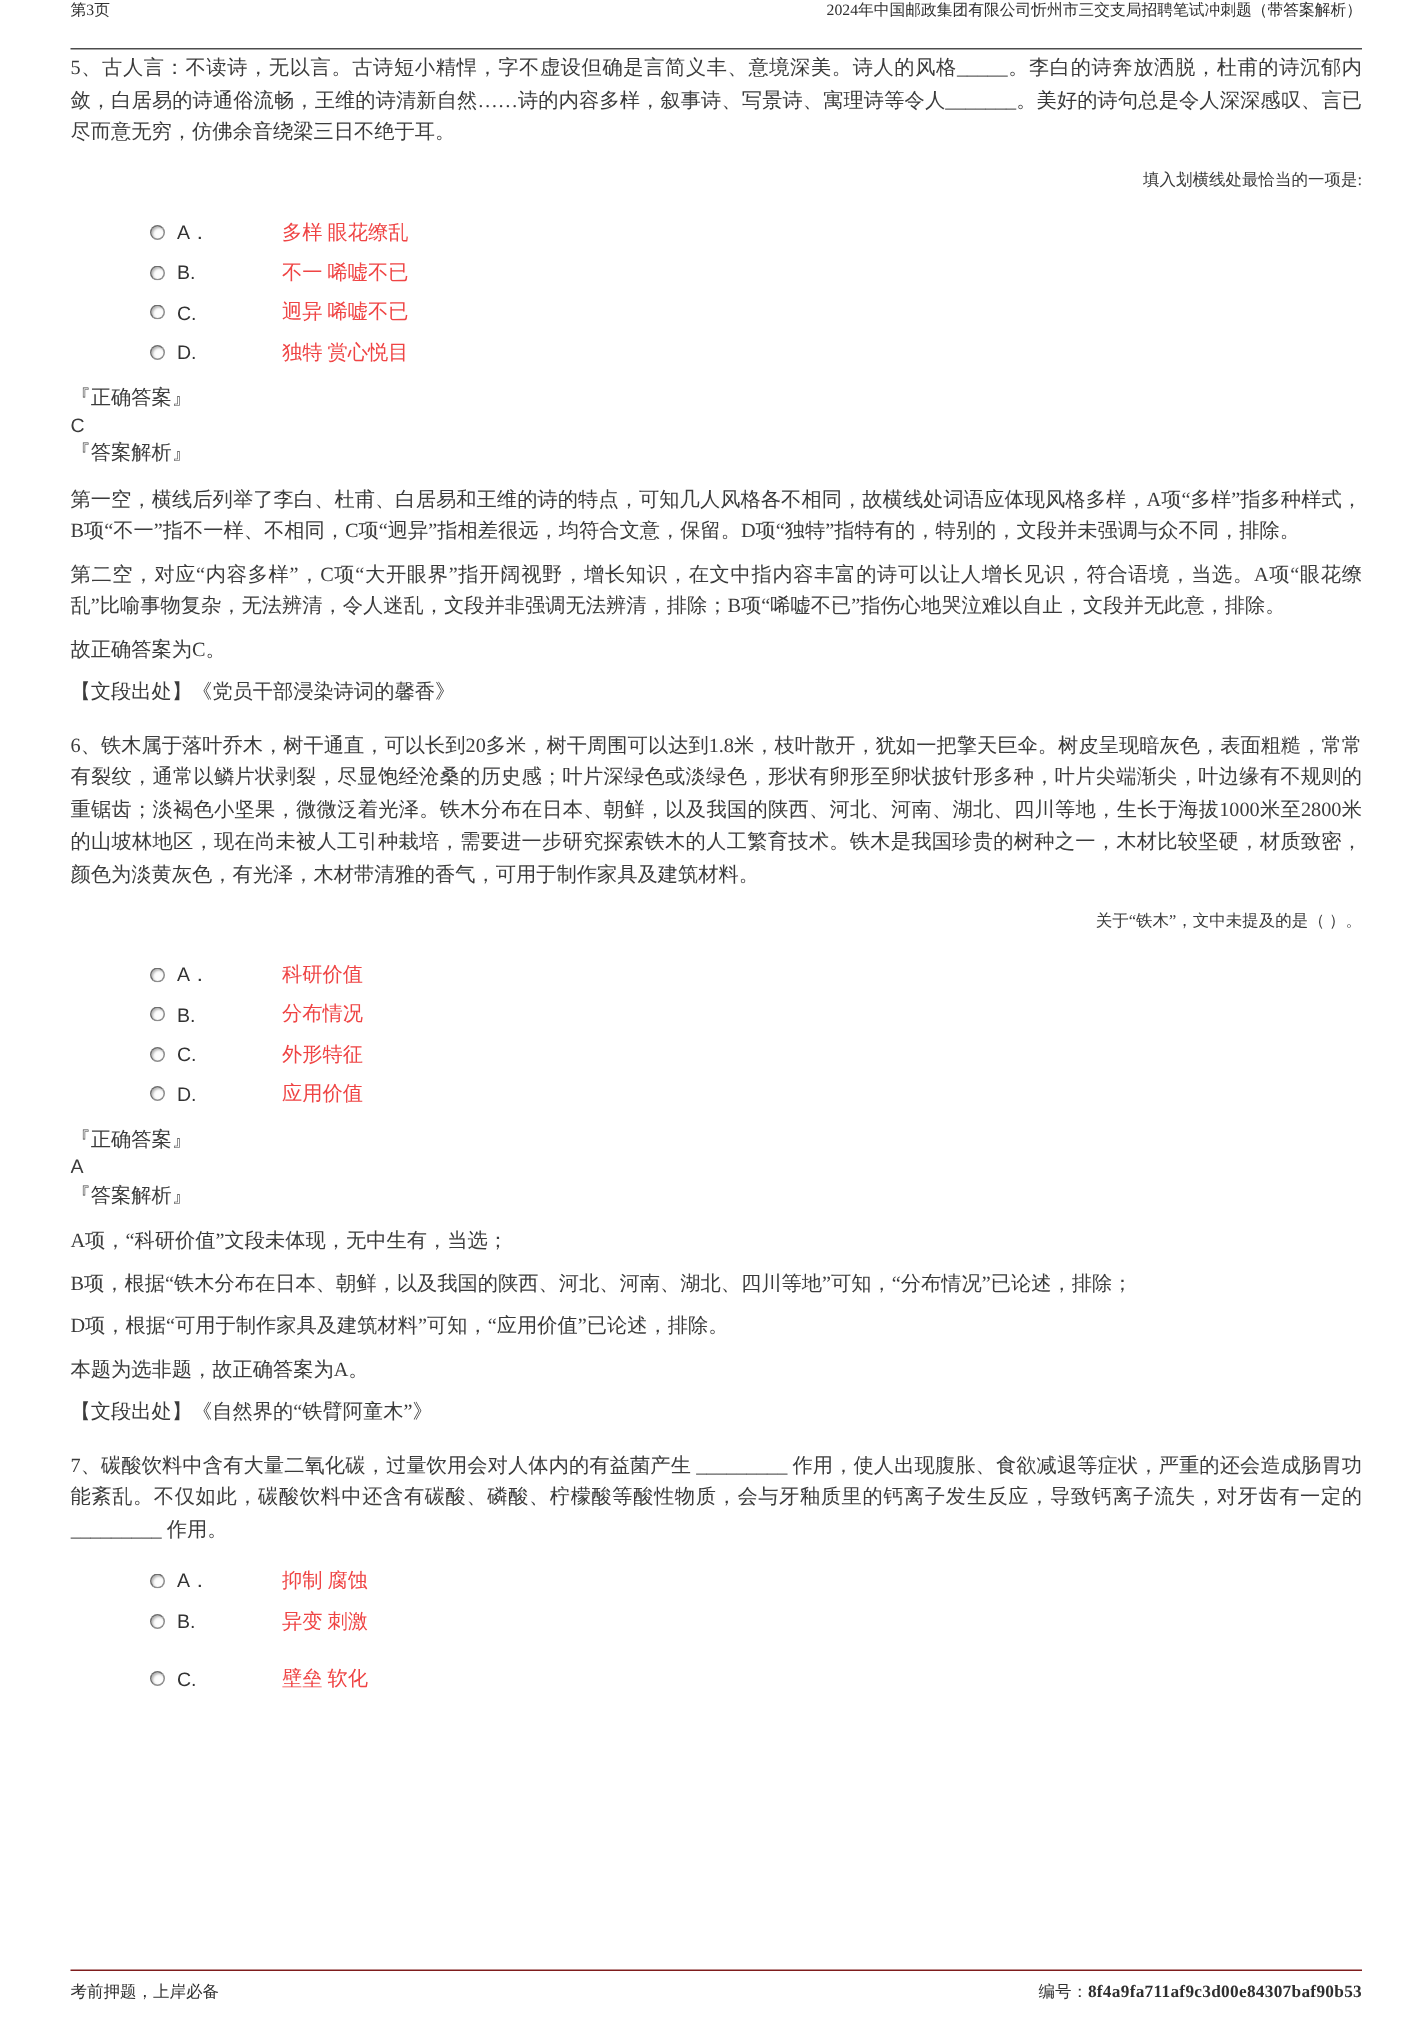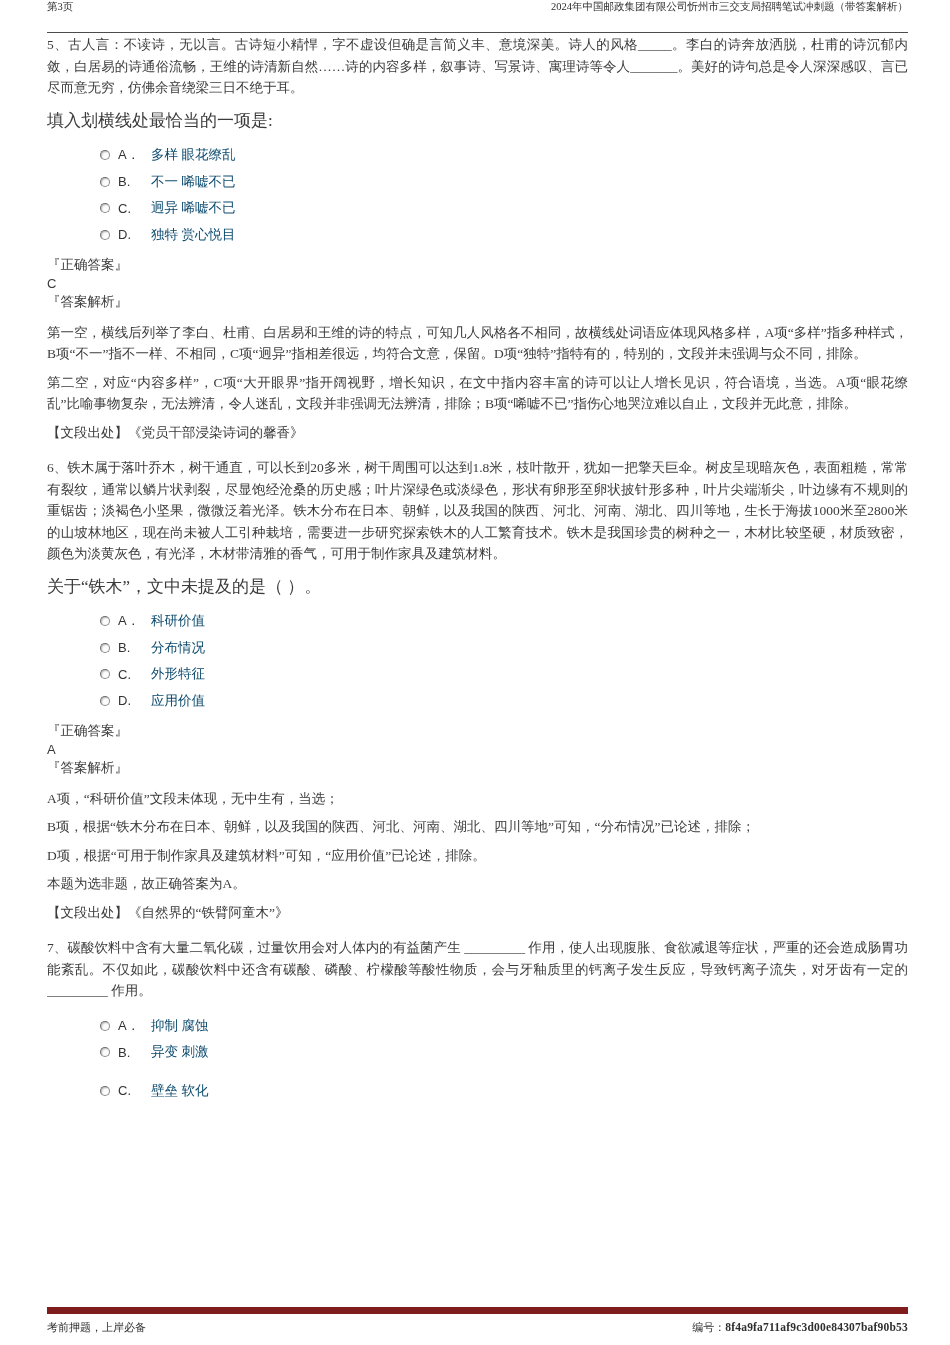--- a/index.html
+++ b/index.html
@@ -34,22 +34,23 @@
     overflow: hidden;
   }
   p { margin: 0; }
   .stem {
     font-size: 13.5px;
     line-height: 21.5px;
     text-align: justify;
   }
   .prompt {
     margin-top: 11px;
-    font-size: 17px;
+    font-size: 11px;
     line-height: 21.5px;
+    text-align: right;
   }
   section.question { margin-top: 14px; }
   section.question.first { margin-top: 0; }
   .options { margin: 11px 0 8px 53px; }
   .option {
     display: flex;
     align-items: center;
     height: 26.5px;
     font-size: 13.5px;
   }
@@ -65,41 +66,41 @@
     box-shadow: inset 1px 1px 1.5px rgba(0,0,0,0.28);
     margin-right: 8px;
   }
   .opt-label {
     font-family: "Liberation Sans", "DejaVu Sans", sans-serif;
     font-size: 13px;
     min-width: 24px;
     margin-right: 9px;
     color: #333;
   }
-  .opt-text { color: #0c4a6e; }
+  .opt-text { color: #ef4444; margin-left: 37px; }
   .ans-line {
     font-size: 13.5px;
     line-height: 18.5px;
   }
   .ans-letter {
     font-family: "Liberation Sans", "DejaVu Sans", sans-serif;
     font-size: 13px;
   }
   .para {
     margin-top: 7px;
     font-size: 13.5px;
     line-height: 21.5px;
     text-align: justify;
   }
   .para.lead { margin-top: 10px; }
   
   .ftr {
     position: absolute;
     left: 47px; right: 42px; bottom: 10px;
-    border-top: 7px solid #7f1d1d;
+    border-top: 1px solid #7f1d1d;
     padding-top: 6px;
     display: flex;
     justify-content: space-between;
     align-items: baseline;
     font-size: 11px;
     color: #2f2f2f;
   }
   .serial-wrap { white-space: nowrap; }
   .serial {
     font-family: Liberation Serif, serif;
@@ -143,20 +144,21 @@
           <span class="radio"></span>
           <span class="opt-label">D.</span>
           <span class="opt-text">独特 赏心悦目</span>
         </div>
       </div>
       <p class="ans-line">『正确答案』</p>
       <p class="ans-line ans-letter">C</p>
       <p class="ans-line">『答案解析』</p>
       <p class="para lead">第一空，横线后列举了李白、杜甫、白居易和王维的诗的特点，可知几人风格各不相同，故横线处词语应体现风格多样，A项“多样”指多种样式，B项“不一”指不一样、不相同，C项“迥异”指相差很远，均符合文意，保留。D项“独特”指特有的，特别的，文段并未强调与众不同，排除。</p>
       <p class="para">第二空，对应“内容多样”，C项“大开眼界”指开阔视野，增长知识，在文中指内容丰富的诗可以让人增长见识，符合语境，当选。A项“眼花缭乱”比喻事物复杂，无法辨清，令人迷乱，文段并非强调无法辨清，排除；B项“唏嘘不已”指伤心地哭泣难以自止，文段并无此意，排除。</p>
+      <p class="para">故正确答案为C。</p>
       <p class="para">【文段出处】《党员干部浸染诗词的馨香》</p>
     </section>
 
     <section class="question">
       <p class="stem">6、铁木属于落叶乔木，树干通直，可以长到20多米，树干周围可以达到1.8米，枝叶散开，犹如一把擎天巨伞。树皮呈现暗灰色，表面粗糙，常常有裂纹，通常以鳞片状剥裂，尽显饱经沧桑的历史感；叶片深绿色或淡绿色，形状有卵形至卵状披针形多种，叶片尖端渐尖，叶边缘有不规则的重锯齿；淡褐色小坚果，微微泛着光泽。铁木分布在日本、朝鲜，以及我国的陕西、河北、河南、湖北、四川等地，生长于海拔1000米至2800米的山坡林地区，现在尚未被人工引种栽培，需要进一步研究探索铁木的人工繁育技术。铁木是我国珍贵的树种之一，木材比较坚硬，材质致密，颜色为淡黄灰色，有光泽，木材带清雅的香气，可用于制作家具及建筑材料。</p>
       <p class="prompt">关于“铁木”，文中未提及的是（ ）。</p>
       <div class="options">
         <div class="option">
           <span class="radio"></span>
           <span class="opt-label">A．</span>

